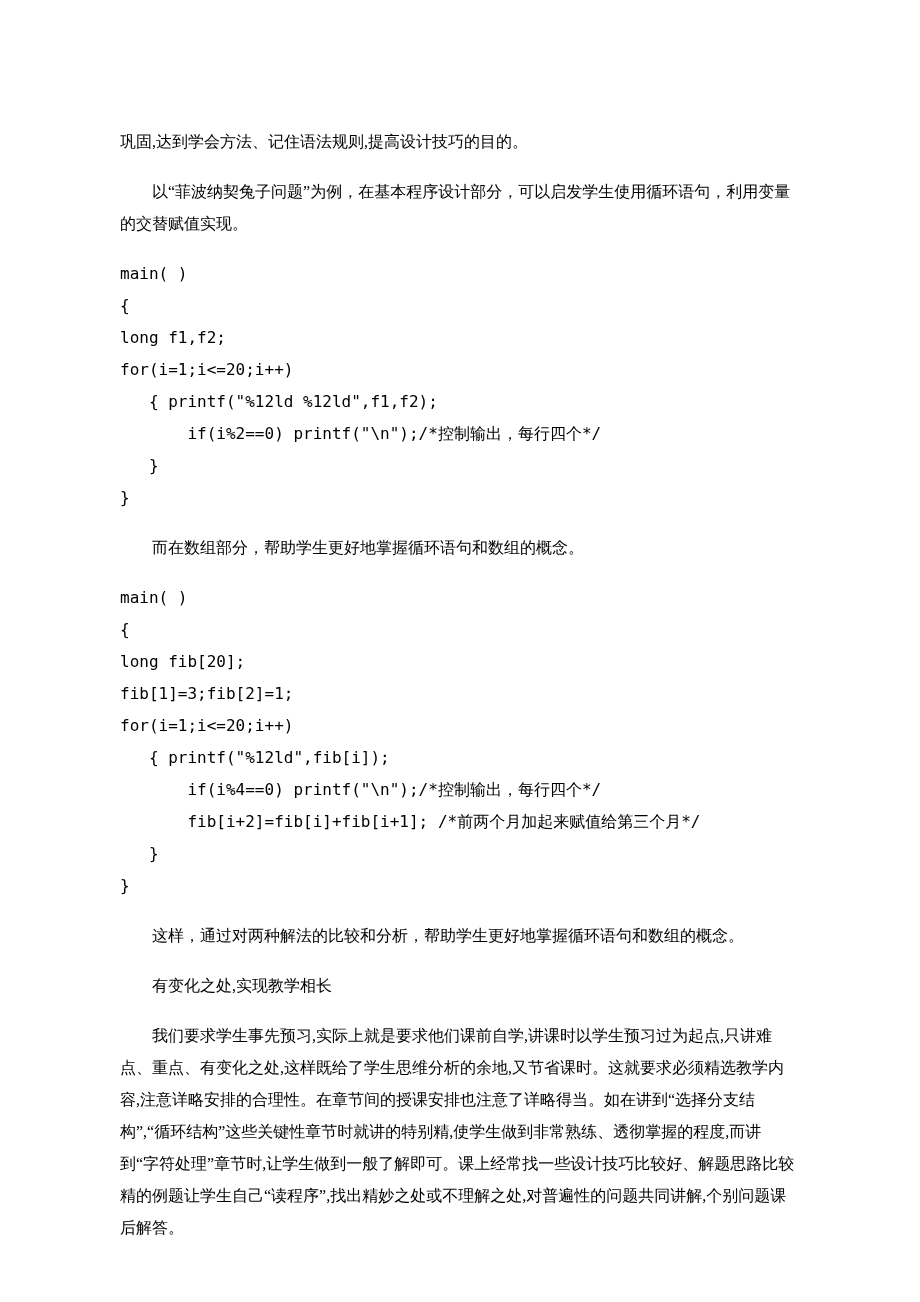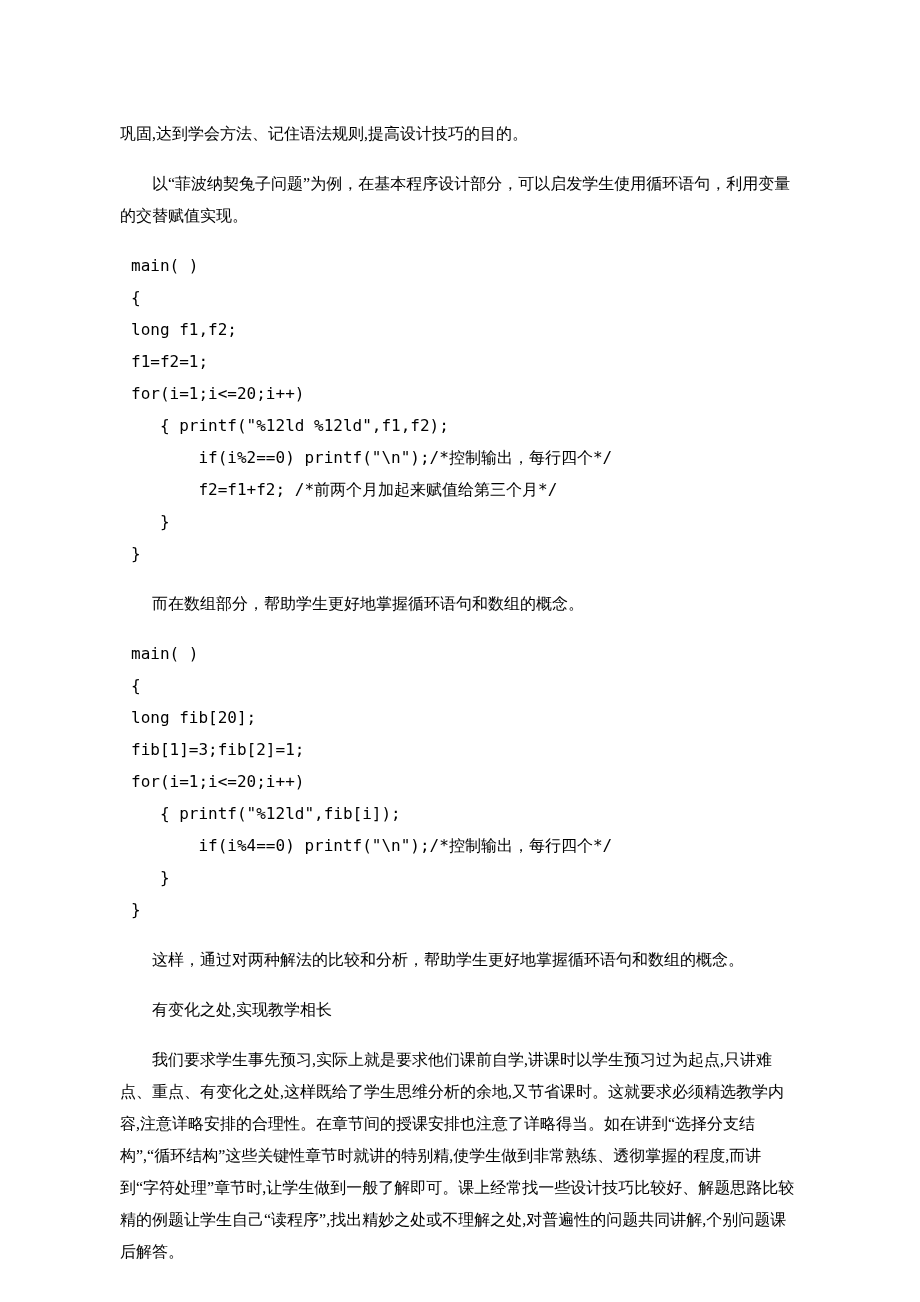--- a/index.html
+++ b/index.html
@@ -5,55 +5,54 @@
   * { margin: 0; padding: 0; box-sizing: border-box; }
   html, body { width: 920px; background: #fff; }
   body {
     font-family: "SimSun", "宋体", serif;
     font-size: 16px;
     line-height: 2.0;
     color: #000;
     padding: 110px 120px 60px 120px;
   }
   .para { text-indent: 2em; margin-top: 8px; }
-  .para-flush { text-indent: 0; margin-top: 8px; }
-  .code-block { margin-top: 8px; font-family: "SimSun", "宋体", monospace; margin-left: 11px; }
+  .para-flush { text-indent: 0; margin-top: 16px; }
+  .code-block { margin-top: 8px; font-family: "SimSun", "宋体", monospace; }
   .code-line { white-space: pre; line-height: 2.0; }
   .section-gap { margin-top: 18px; }
 </style>
 </head>
 <body>
 
 <div class="para-flush">巩固,达到学会方法、记住语法规则,提高设计技巧的目的。</div>
 
 <div class="para section-gap">以“菲波纳契兔子问题”为例，在基本程序设计部分，可以启发学生使用循环语句，利用变量的交替赋值实现。</div>
 
 <div class="code-block section-gap">
     <div class="code-line">main( )</div>
     <div class="code-line">{</div>
     <div class="code-line">long f1,f2;</div>
-    <div class="code-line">f1=f2=1;</div>
     <div class="code-line">for(i=1;i&lt;=20;i++)</div>
     <div class="code-line">   { printf("%12ld %12ld",f1,f2);</div>
     <div class="code-line">       if(i%2==0) printf("\n");/*控制输出，每行四个*/</div>
-    <div class="code-line">       f2=f1+f2; /*前两个月加起来赋值给第三个月*/</div>
     <div class="code-line">   }</div>
     <div class="code-line">}</div>
   </div>
 
 <div class="para section-gap">而在数组部分，帮助学生更好地掌握循环语句和数组的概念。</div>
 
 <div class="code-block section-gap">
     <div class="code-line">main( )</div>
     <div class="code-line">{</div>
     <div class="code-line">long fib[20];</div>
     <div class="code-line">fib[1]=3;fib[2]=1;</div>
     <div class="code-line">for(i=1;i&lt;=20;i++)</div>
     <div class="code-line">   { printf("%12ld",fib[i]);</div>
     <div class="code-line">       if(i%4==0) printf("\n");/*控制输出，每行四个*/</div>
+    <div class="code-line">       fib[i+2]=fib[i]+fib[i+1]; /*前两个月加起来赋值给第三个月*/</div>
     <div class="code-line">   }</div>
     <div class="code-line">}</div>
   </div>
 
 <div class="para section-gap">这样，通过对两种解法的比较和分析，帮助学生更好地掌握循环语句和数组的概念。</div>
 
 <div class="para section-gap">有变化之处,实现教学相长</div>
 
 <div class="para section-gap">我们要求学生事先预习,实际上就是要求他们课前自学,讲课时以学生预习过为起点,只讲难点、重点、有变化之处,这样既给了学生思维分析的余地,又节省课时。这就要求必须精选教学内容,注意详略安排的合理性。在章节间的授课安排也注意了详略得当。如在讲到“选择分支结构”,“循环结构”这些关键性章节时就讲的特别精,使学生做到非常熟练、透彻掌握的程度,而讲到“字符处理”章节时,让学生做到一般了解即可。课上经常找一些设计技巧比较好、解题思路比较精的例题让学生自己“读程序”,找出精妙之处或不理解之处,对普遍性的问题共同讲解,个别问题课后解答。</div>
 

